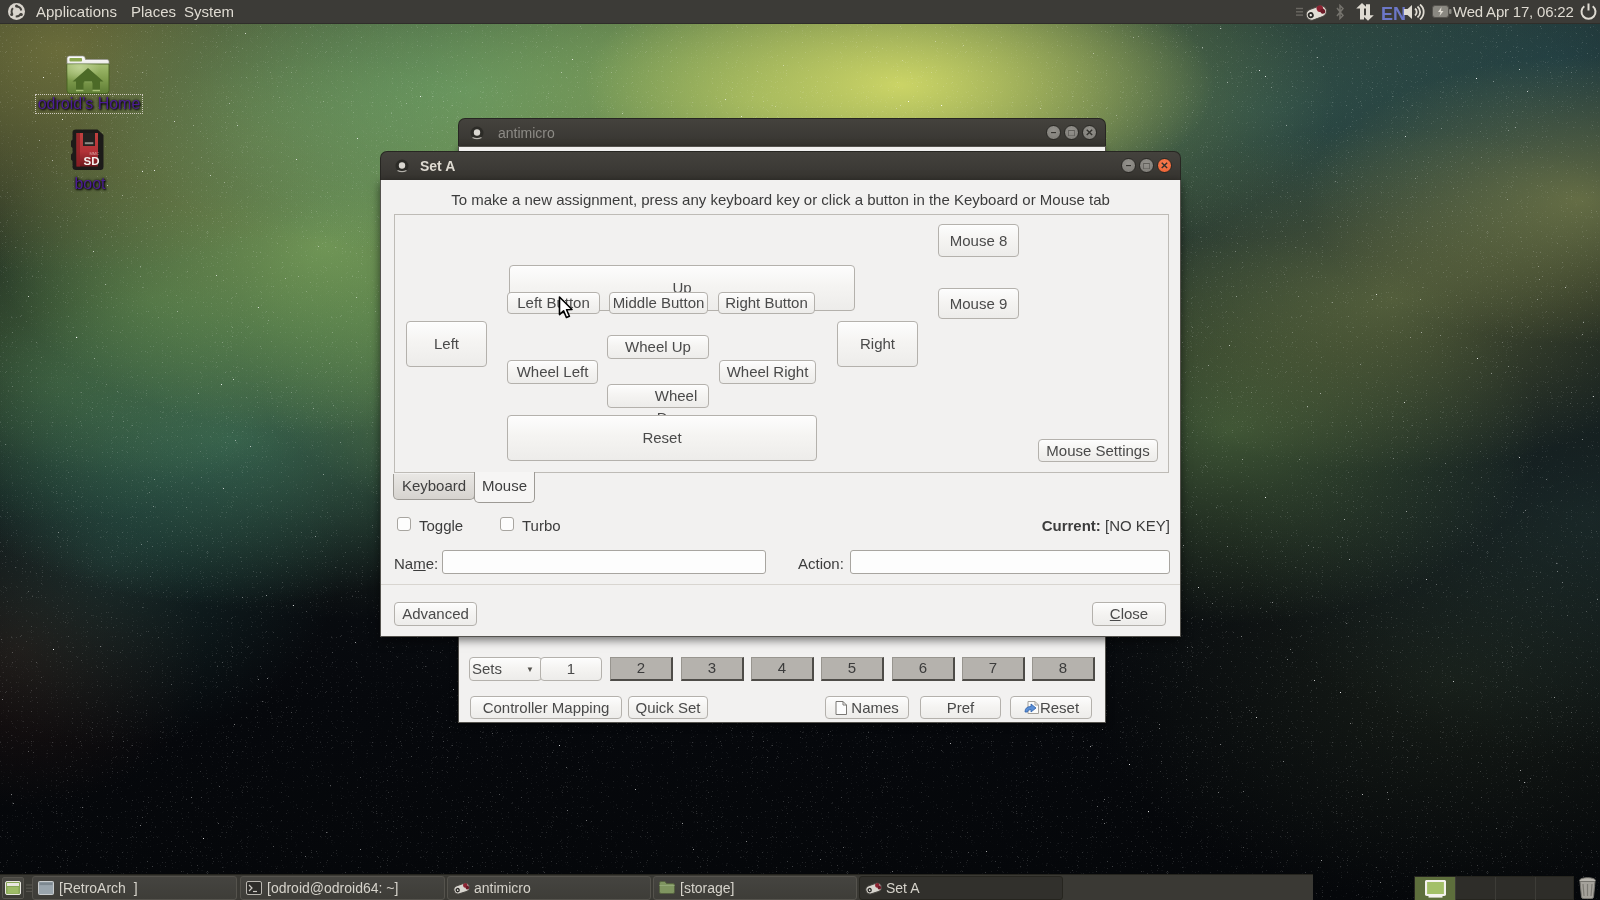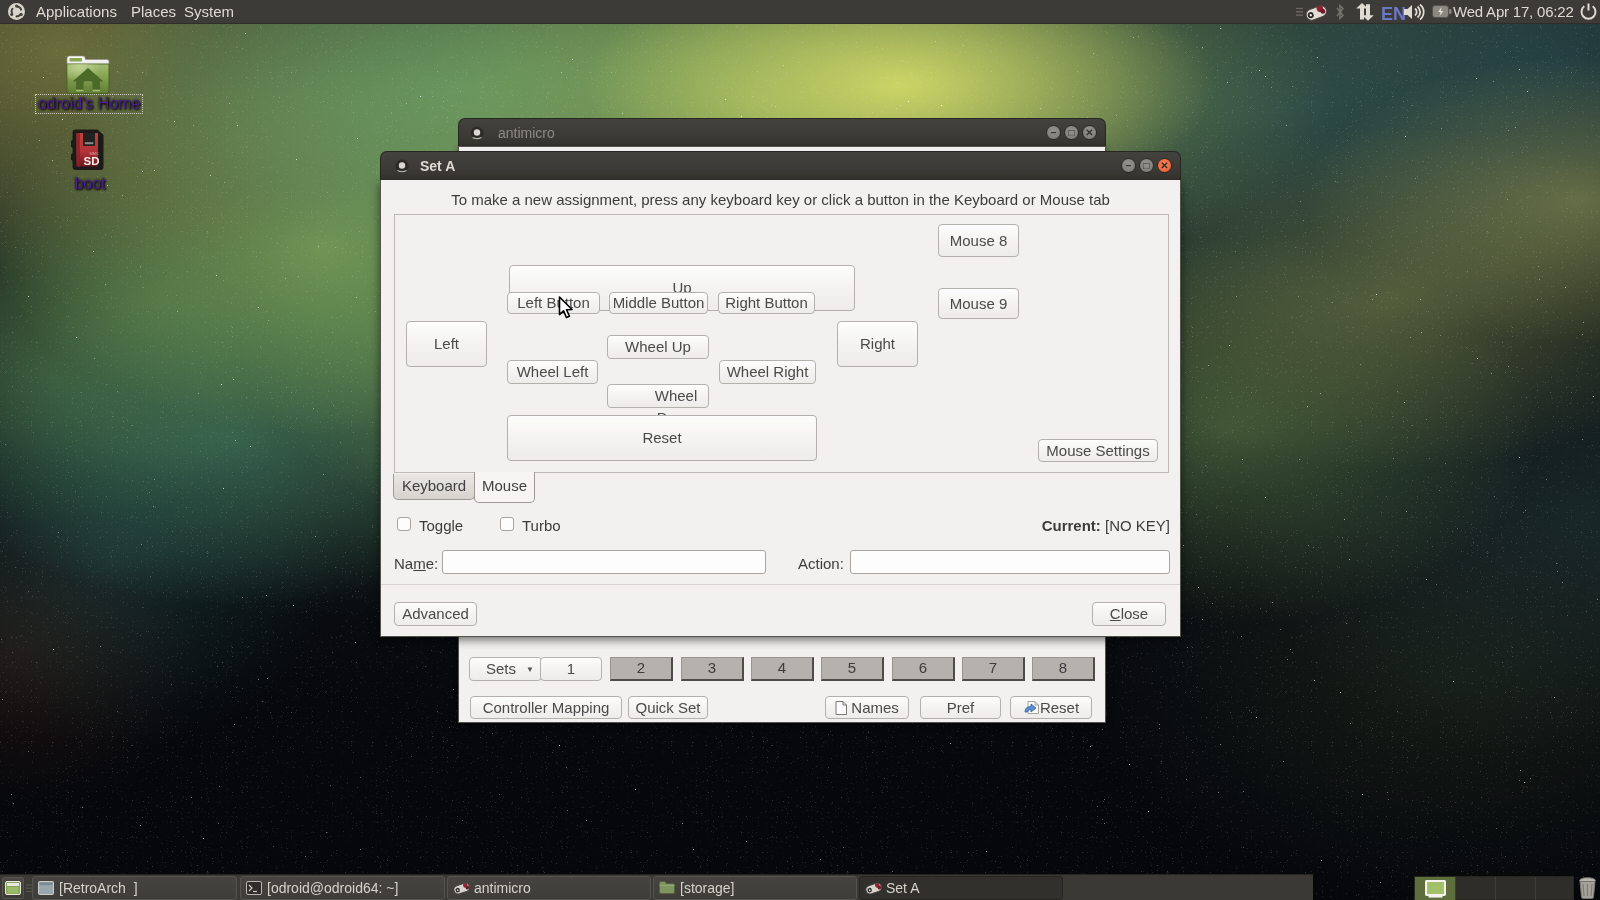--- a/index.html
+++ b/index.html
@@ -202,21 +202,21 @@
         <path d="M2.5,11.5 Q7,13.8 11.5,11.5" fill="none" stroke="#b5b2ac" stroke-width="1.3"></path>
       </svg>
     <div class="tbtext" style="left:39px; color:#8d8b86;">antimicro</div>
     <div class="wbtns">
       <div class="wbtn">–</div>
       <div class="wbtn">□</div>
       <div class="wbtn">✕</div>
     </div>
   </div>
   <div class="winbody">
-    <div class="btn" style="left:10px; top:510px; width:73px; height:24px; line-height:22px; font-size:15px; text-align:left; padding-left:16px;">Sets<span style="font-size:8px; position:absolute; right:7px; top:1px; color:#55534e;">▼</span></div>
+    <div class="btn" style="left:10px; top:510px; width:73px; height:24px; line-height:22px; font-size:15px; text-align:left; padding-left:2px;">Sets<span style="font-size:8px; position:absolute; right:7px; top:1px; color:#55534e;">▼</span></div>
     <div class="btn" style="left:81px; top:510px; width:62px; height:24px; line-height:22px;">1</div>
     <div class="graybtn" style="left:151px; top:510px; width:63px; height:24px; line-height:20px;">2</div>
     <div class="graybtn" style="left:222px; top:510px; width:63px; height:24px; line-height:20px;">3</div>
     <div class="graybtn" style="left:292px; top:510px; width:63px; height:24px; line-height:20px;">4</div>
     <div class="graybtn" style="left:362px; top:510px; width:63px; height:24px; line-height:20px;">5</div>
     <div class="graybtn" style="left:433px; top:510px; width:63px; height:24px; line-height:20px;">6</div>
     <div class="graybtn" style="left:503px; top:510px; width:63px; height:24px; line-height:20px;">7</div>
     <div class="graybtn" style="left:573px; top:510px; width:63px; height:24px; line-height:20px;">8</div>
     <div class="btn" style="left:11px; top:549px; width:152px; height:23px; line-height:21px;">Controller Mapping</div>
     <div class="btn" style="left:169px; top:549px; width:80px; height:23px; line-height:21px;">Quick Set</div>

